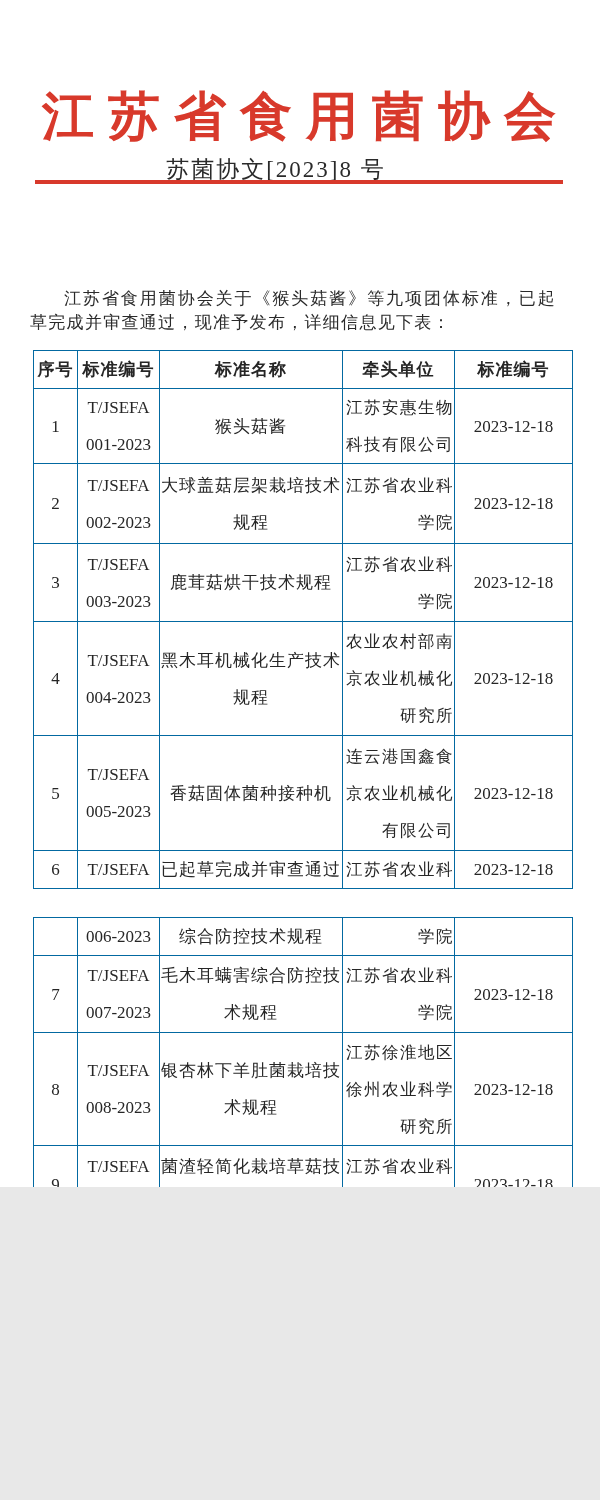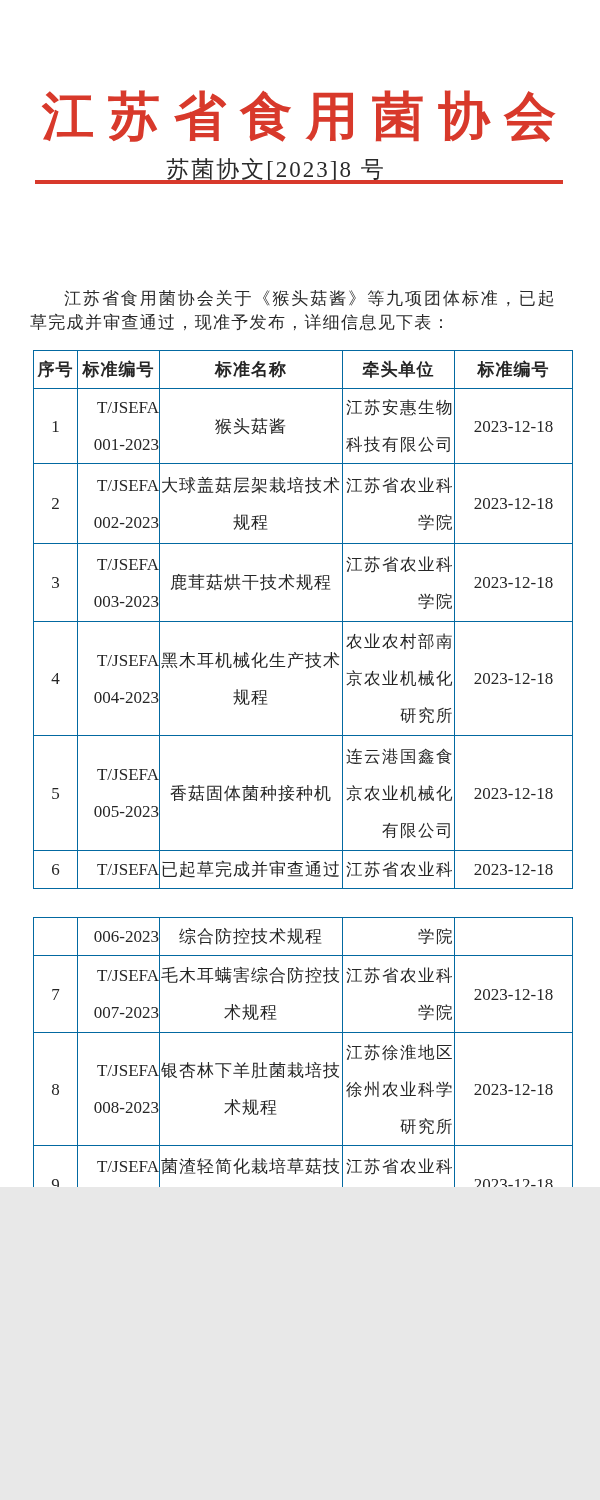--- a/index.html
+++ b/index.html
@@ -46,21 +46,21 @@
     font-size:17px;color:#262626;
   }
   table.t1{top:350px;}
   table.t2{top:917px;}
   table.std th,table.std td{
     border:1px solid #0369a1;padding:0;line-height:37px;
     vertical-align:middle;overflow:hidden;
   }
   table.std th{font-weight:bold;text-align:center;letter-spacing:1px;}
   td.c-no{text-align:center;}
-  td.c-code{text-align:right;padding-left:13px;white-space:pre;margin-top:48px;}
+  td.c-code{text-align:center;padding-left:13px;white-space:pre;margin-top:48px;}
   td.c-name{text-align:center;padding-left:14px;white-space:pre;letter-spacing:1px;font-family:Liberation Serif, serif;}
   td.c-unit{text-align:right;padding-left:6px;white-space:pre;letter-spacing:1.5px;font-size:16.5px;}
   td.c-date{text-align:center;white-space:pre;}
   
   .sig-org{
     position:absolute;top:1361px;right:27px;
     font-size:17px;letter-spacing:1px;color:#1e1e1e;
   }
   .sig-date{
     position:absolute;top:1391px;right:23px;

